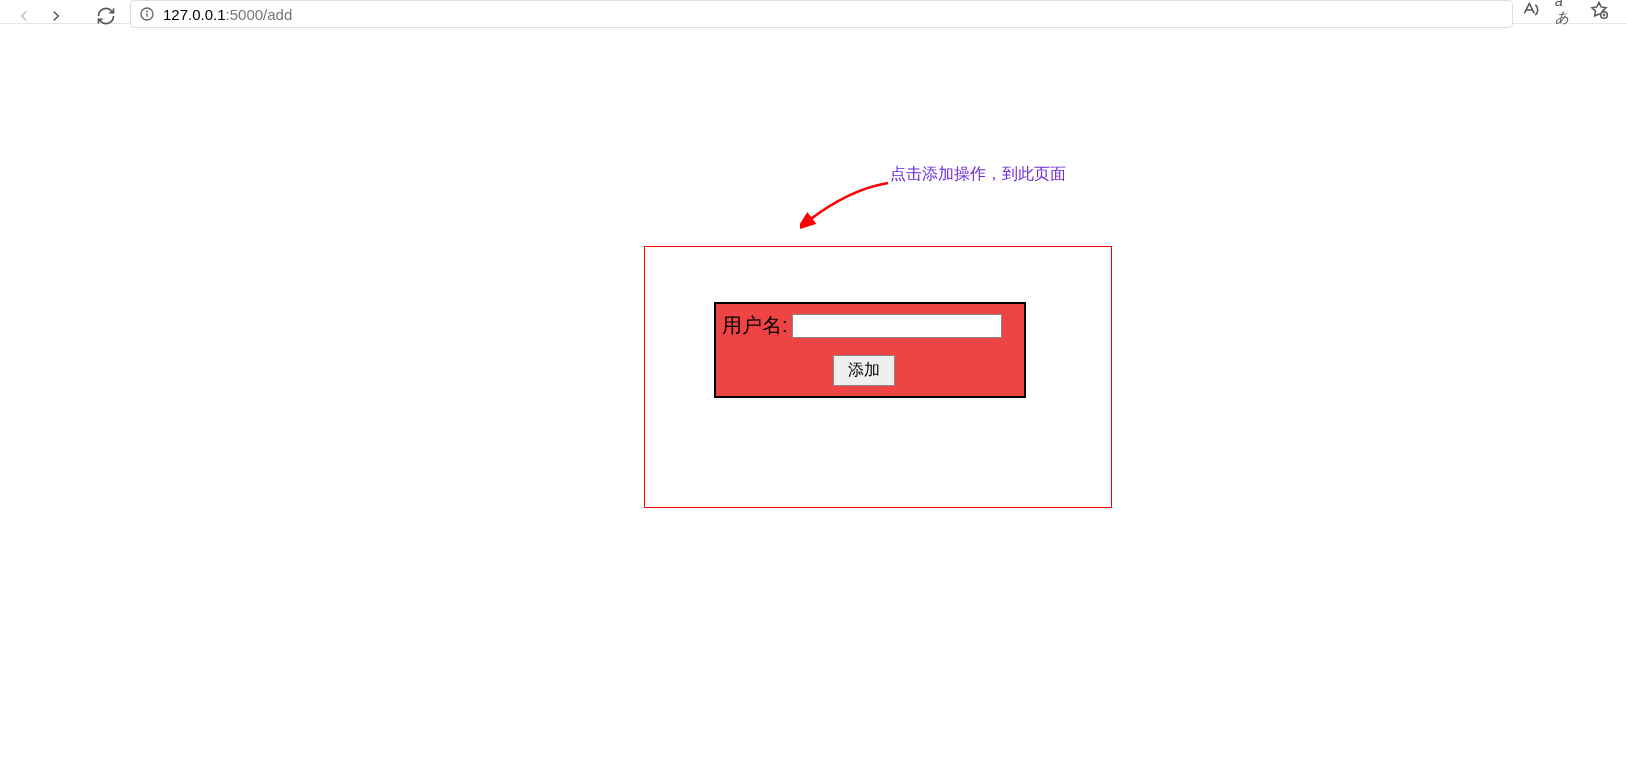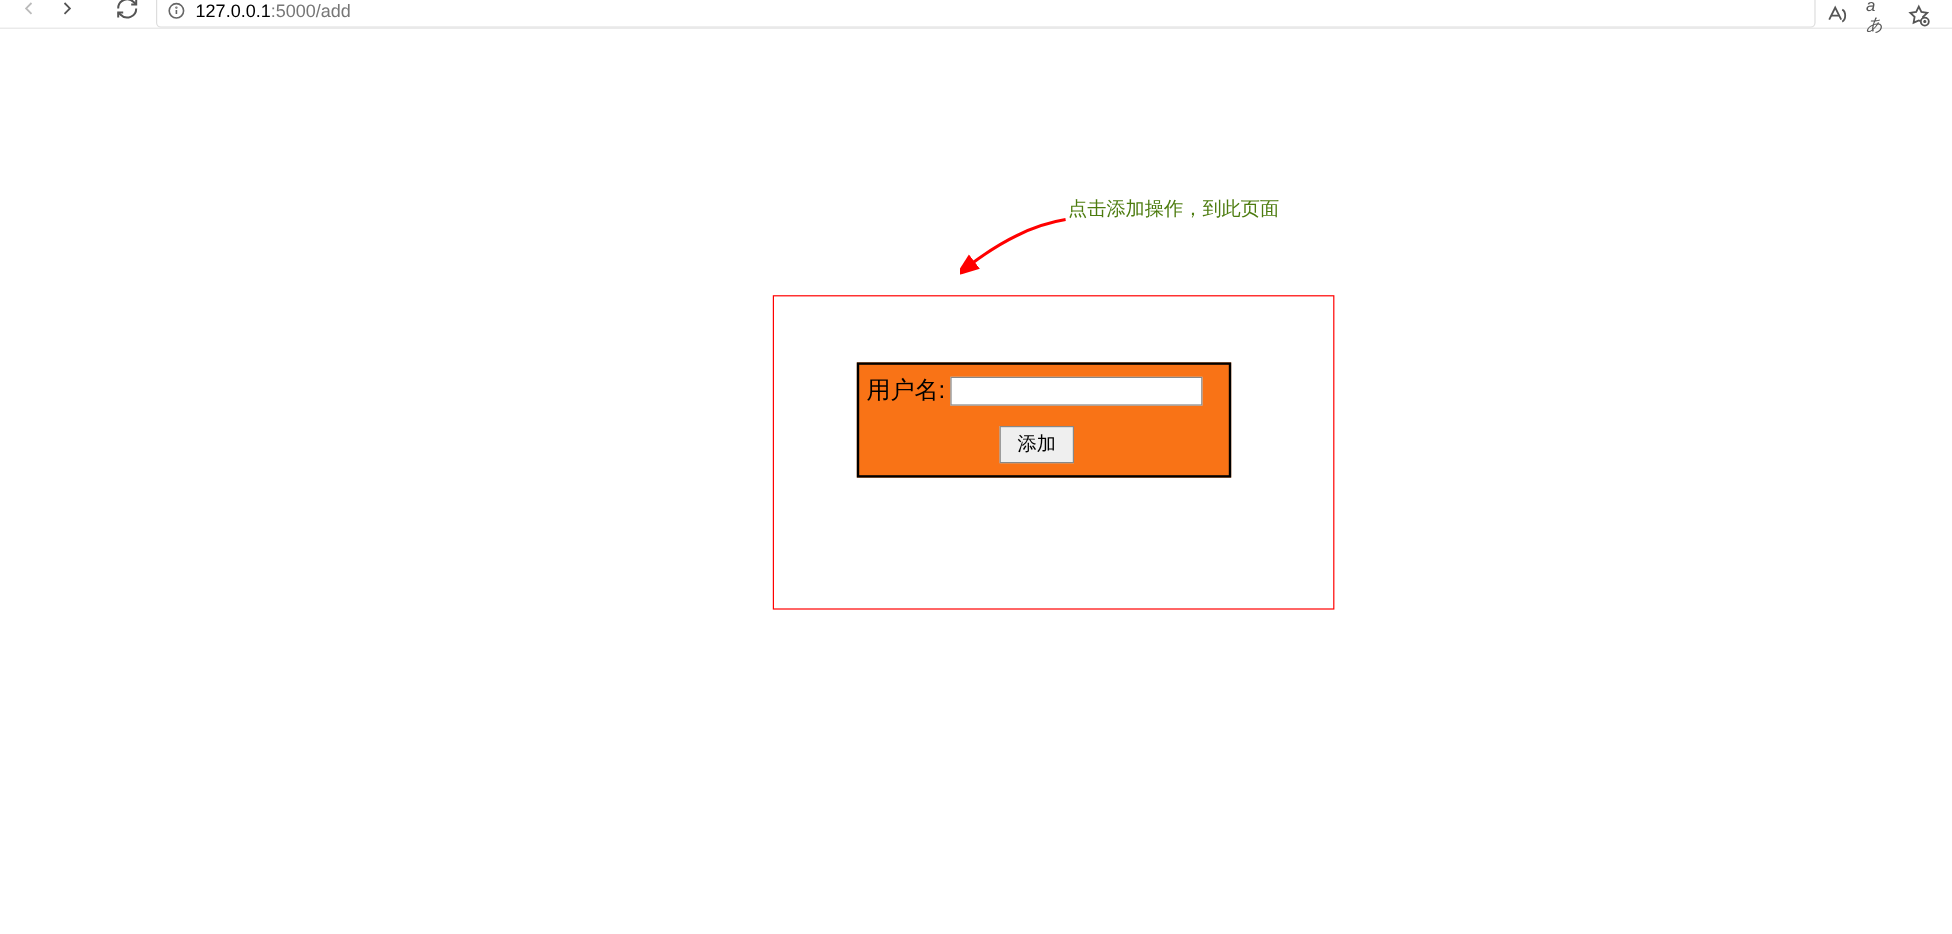--- a/index.html
+++ b/index.html
@@ -9,21 +9,21 @@
       width: 1627px;
       height: 778px;
       position: relative;
       overflow: hidden;
     }
     
     .toolbar {
       height: 24px;
       border-bottom: 1px solid #e5e5e5;
       display: flex;
-      align-items: flex-end;
+      align-items: flex-start;
       padding: 0 8px;
       background: #fff;
     }
     .nav-btn {
       width: 32px; height: 32px;
       display:flex; align-items:center; justify-content:center;
       color:#555;
     }
     .nav-btn.disabled { color:#bbb; }
     .nav-btn svg { width:18px; height:18px; }
@@ -60,21 +60,21 @@
     
     .page {
       position:relative;
       width:100%;
       height:calc(100% - 33px);
     }
     .annotation {
       position:absolute;
       left:890px;
       top:140px;
-      color:#4d7c0f;
+      color:#6d28d9;
       font-size:16px;
       white-space:nowrap;
     }
     .arrow {
       position:absolute;
       left:800px;
       top:155px;
       width:90px;
       height:50px;
     }
@@ -86,21 +86,21 @@
       height:262px;
       border:1px solid #ff0000;
     }
     .form-box {
       position:absolute;
       left:714px;
       top:278px;
       width:312px;
       border:2px solid #000;
       padding:4px 16px 10px 4px;
-      background:#f97316;
+      background:#ef4444;
     }
     .form-row {
       display:flex;
       align-items:center;
       padding:4px 2px;
       font-size:20px;
     }
     .form-row label { white-space:nowrap; margin-right:4px; }
     .form-row input[type="text"],
     .form-row input[type="password"] {

